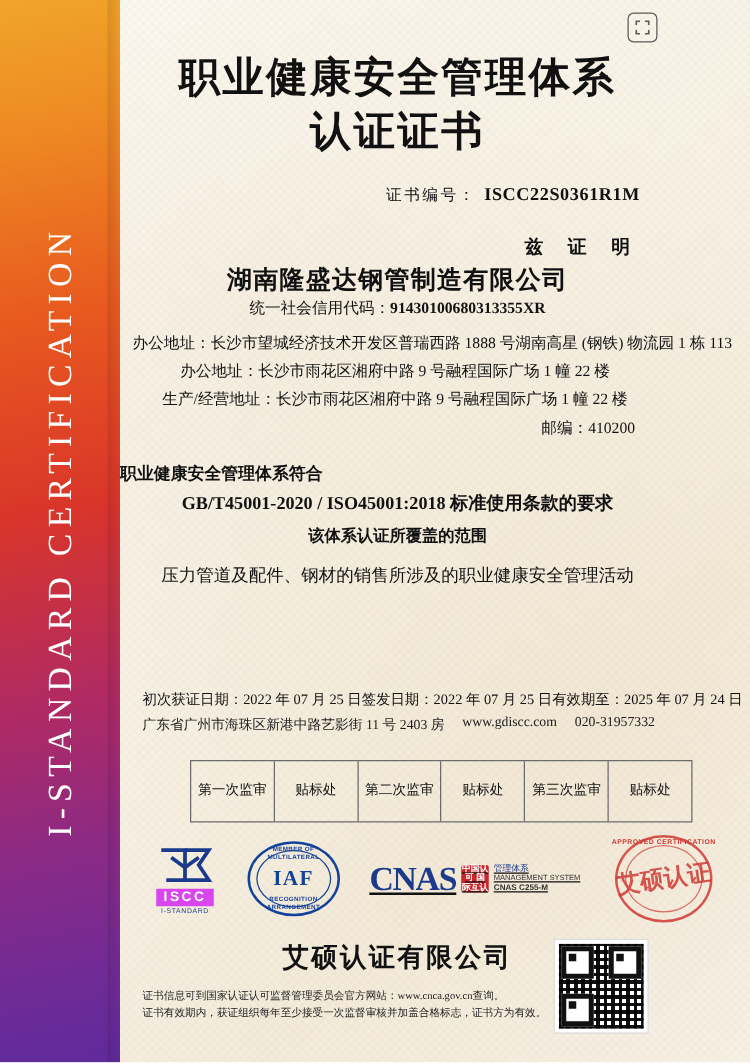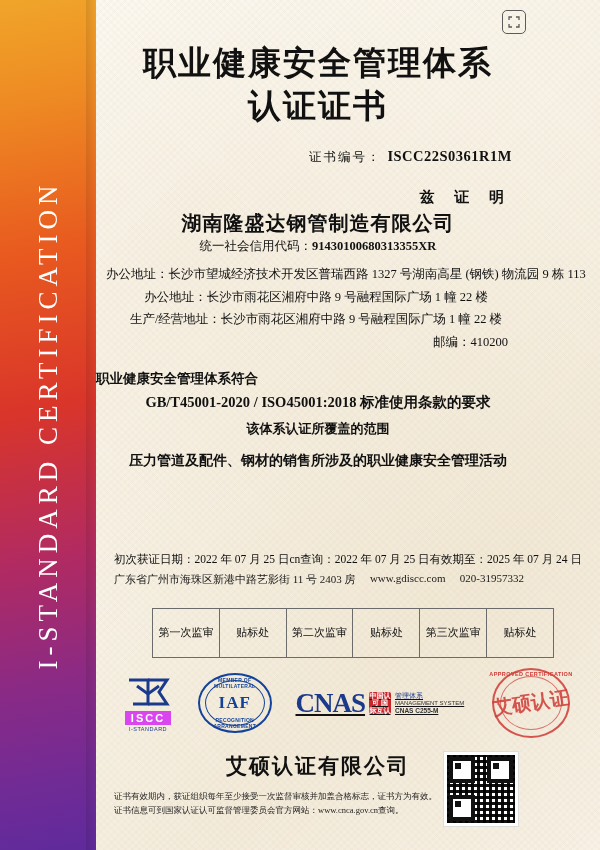--- a/index.html
+++ b/index.html
@@ -193,21 +193,21 @@
     text-align: center;
     font-size: 13px;
     font-weight: bold;
     font-family: "Liberation Serif", serif;
   }
   .scope-detail {
     position: absolute;
     top: 452px; left: 0; width: 100%;
     text-align: center;
     font-size: 14px;
-    font-weight: bold;
+    font-weight: normal;
     font-family: "Liberation Serif", serif;
   }
 
   .date-row {
     position: absolute;
     top: 552px; left: 18px; right: 16px;
     display: flex;
     justify-content: space-between;
     font-size: 11.5px;
     font-family: "Liberation Serif", serif;
@@ -423,21 +423,21 @@
     <div class="zizhengming">兹 证 明</div>
 
     <div class="company">湖南隆盛达钢管制造有限公司</div>
 
     <div class="credit-code">
       <span>统一社会信用代码：</span><b>91430100680313355XR</b>
     </div>
 
     <div class="addr-block">
       <div class="addr-line">
-        <span class="lbl">办公地址：</span><span>长沙市望城经济技术开发区普瑞西路 1327 号湖南高星 (钢铁) 物流园 9 栋 113</span>
+        <span class="lbl">办公地址：</span><span>长沙市望城经济技术开发区普瑞西路 1888 号湖南高星 (钢铁) 物流园 1 栋 113</span>
       </div>
       <div class="addr-line">
         <span class="lbl">办公地址：</span><span>长沙市雨花区湘府中路 9 号融程国际广场 1 幢 22 楼</span>
       </div>
       <div class="addr-line">
         <span class="lbl">生产/经营地址：</span><span>长沙市雨花区湘府中路 9 号融程国际广场 1 幢 22 楼</span>
       </div>
       <div class="addr-right">
         <span>邮编：</span><span>410200</span>
       </div>
@@ -446,21 +446,21 @@
     <div class="scope-1">职业健康安全管理体系符合</div>
     <div class="standard">GB/T45001-2020 / ISO45001:2018 标准使用条款的要求</div>
     <div class="scope-2">该体系认证所覆盖的范围</div>
     <div class="scope-detail">压力管道及配件、钢材的销售所涉及的职业健康安全管理活动</div>
 
     <div class="date-row">
       <div class="item">
         <span>初次获证日期：</span><span>2022 年 07 月 25 日</span>
       </div>
       <div class="item">
-        <span>cn查询：</span><span>2022 年 07 月 25 日</span>
+        <span>签发日期：</span><span>2022 年 07 月 25 日</span>
       </div>
       <div class="item">
         <span>有效期至：</span><span>2025 年 07 月 24 日</span>
       </div>
     </div>
 
     <div class="org-addr">
       <span>广东省广州市海珠区新港中路艺影街 11 号 2403 房</span>
       <span>www.gdiscc.com</span>
       <span>020-31957332</span>
@@ -525,18 +525,18 @@
         </span>
       <span class="eye tr">
           <i></i>
         </span>
       <span class="eye bl">
           <i></i>
         </span>
     </div>
 
     <div class="footnote">
+      <div>证书信息可到国家认证认可监督管理委员会官方网站：www.cnca.gov.cn查询。</div>
       <div>证书有效期内，获证组织每年至少接受一次监督审核并加盖合格标志，证书方为有效。</div>
-      <div>证书信息可到国家认证认可监督管理委员会官方网站：www.cnca.gov.cn查询。</div>
     </div>
 
   </div>
 </div>
 
 </body></html>

